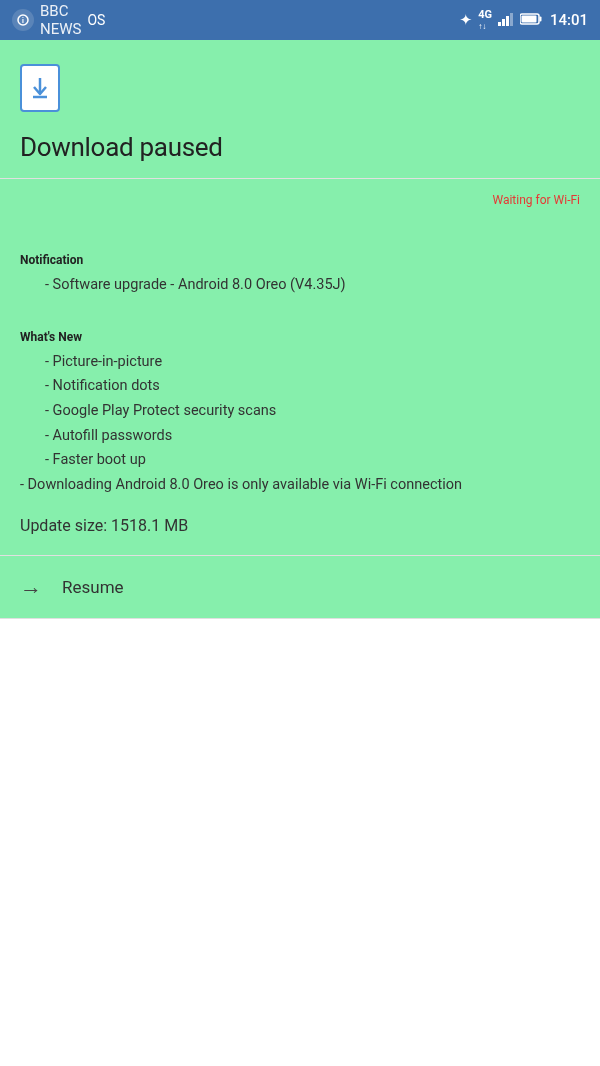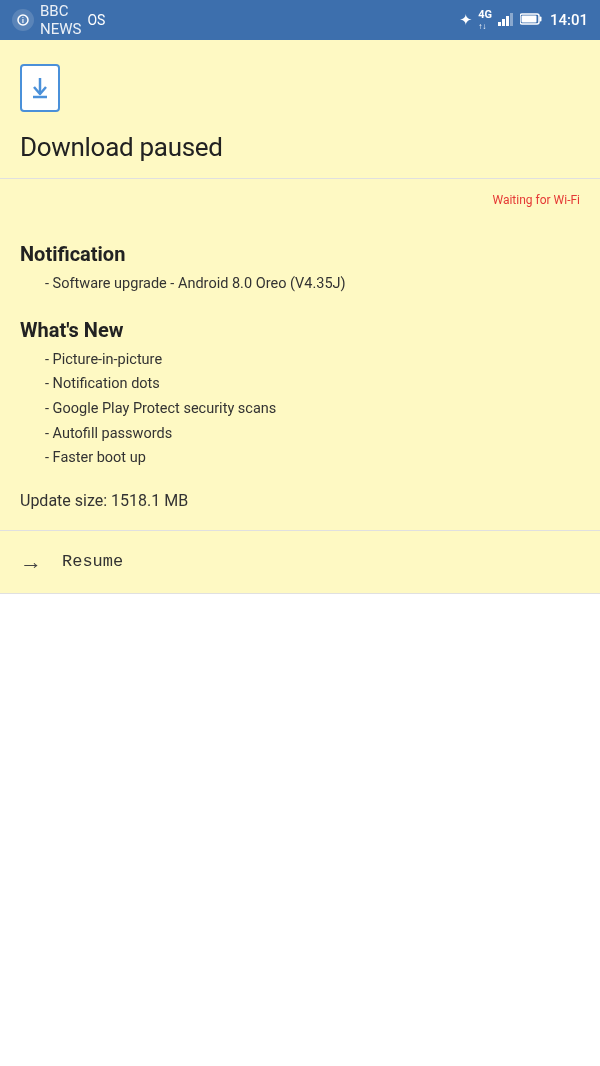--- a/index.html
+++ b/index.html
@@ -48,21 +48,21 @@
       background: #5a84b8;
       display: flex;
       align-items: center;
       justify-content: center;
       font-size: 9px;
       font-weight: bold;
     }
 
     
     .main-content {
-      background: #fef9c3;
+      background: #86efac;
       padding: 24px 20px 0 20px;
     }
 
     
     .download-icon-wrapper {
       width: 44px;
       height: 52px;
       margin-bottom: 16px;
     }
 
@@ -95,25 +95,25 @@
     }
 
     .wifi-status {
       font-size: 12px;
       color: #e53935;
       padding: 14px 0 14px 0;
       text-align: right;
     }
 
     .section-title {
-      font-size: 20px;
+      font-size: 12px;
       font-weight: 700;
       color: #222;
       margin-bottom: 6px;
-      margin-top: 21px;
+      margin-top: 32px;
     }
 
     .section-item {
       font-size: 14.5px;
       color: #333;
       line-height: 1.7;
       margin-left: 25px;
     }
 
     .advisory-text {
@@ -145,21 +145,20 @@
 
     .arrow-icon {
       font-size: 22px;
       color: #444;
     }
 
     .resume-text {
       font-size: 17px;
       font-weight: 400;
       color: #333;
-      font-family: Liberation Mono, monospace;
     }
 
     .bottom-divider2 {
       width: calc(100% + 40px);
       height: 1px;
       background: #e0e0e0;
       margin: 0 -20px;
     }
   </style>
 </head>
@@ -233,20 +232,21 @@
     <div id="whats-new-items">
         <div class="section-item">- Picture-in-picture</div>
         <div class="section-item">- Notification dots</div>
         <div class="section-item">- Google Play Protect security scans</div>
         <div class="section-item">- Autofill passwords</div>
         <div class="section-item">- Faster boot up</div>
       </div>
   </div>
 
   <div>
+    <div class="advisory-text">- Downloading Android 8.0 Oreo is only available via Wi-Fi connection</div>
   </div>
 
   <div class="update-size">Update size: 1518.1 MB</div>
 
   <div class="bottom-divider"></div>
 
   <div class="resume-row">
     <span class="arrow-icon">→</span>
     <span class="resume-text">Resume</span>
   </div>

